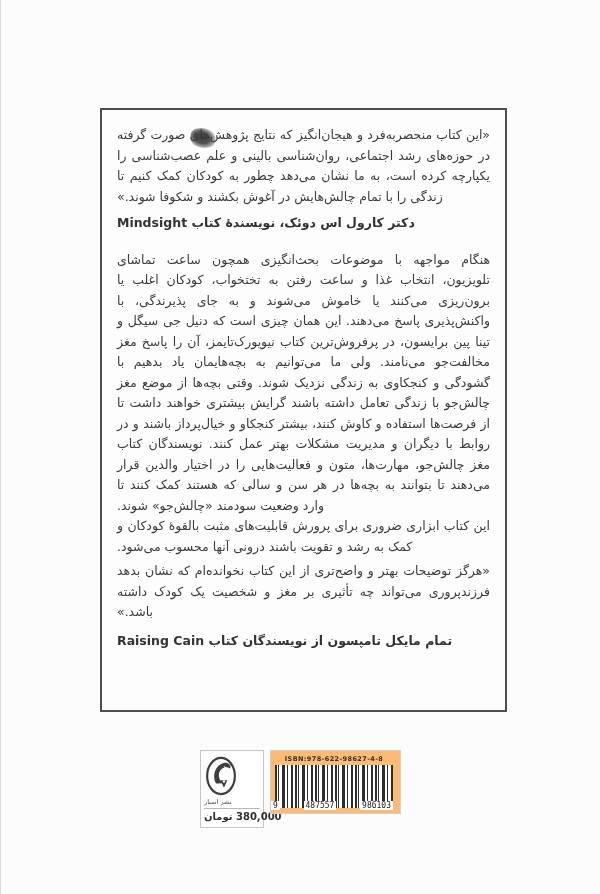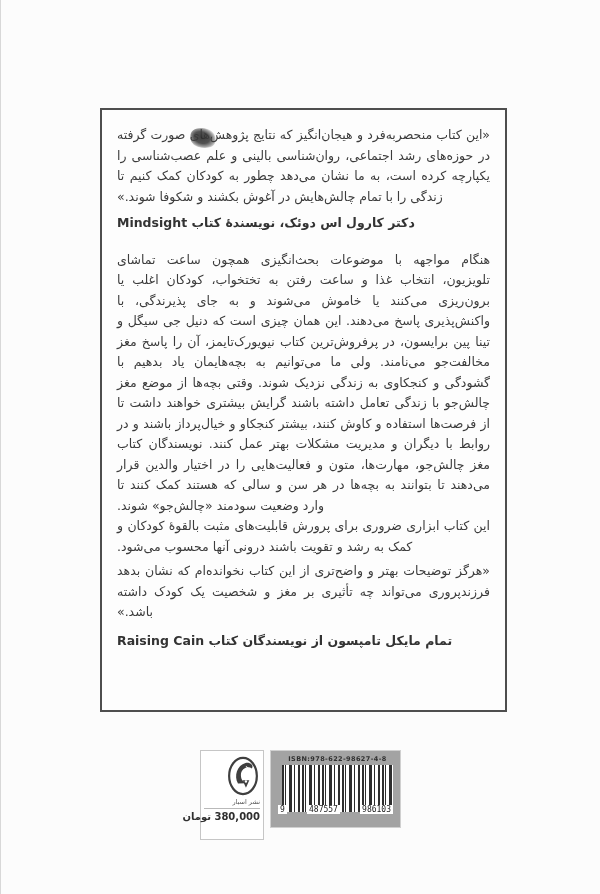--- a/index.html
+++ b/index.html
@@ -55,44 +55,44 @@
     pointer-events: none;
   }
   
   .bottom-row {
     position: absolute;
     left: 0; top: 750px; width: 100%;
     display: flex; justify-content: center; align-items: stretch;
     gap: 6px;
   }
   .publisher-box {
-    width: 64px; height: 90px;
+    width: 64px; height: 78px;
     border: 1px solid #c6c6c6;
     background: #ffffff;
-    display: flex; flex-direction: column; align-items: flex-end;
+    display: flex; flex-direction: column; align-items: flex-start;
     padding: 4px 3px 3px 3px;
   }
   .emblem { width: 34px; height: 42px; flex: 0 0 auto; }
   .publisher-name {
     font-size: 6.5px; color: #555; direction: rtl;
     margin-top: 1px; white-space: nowrap;
   }
   .publisher-divider {
     width: 100%; border-top: 1px solid #b9b9b9; margin: 2px 0 2px 0;
   }
   .price {
     font-size: 10px; font-weight: bold; color: #2f2f2f;
     direction: rtl; white-space: nowrap;
   }
   .barcode-box {
-    width: 131px; height: 78px;
+    width: 131px; height: 64px;
     border: 1px solid #d0d0d0;
-    background: #a3a3a3;
+    background: #fdba74;
     display: flex; flex-direction: column; align-items: center;
-    padding: 4px 7px 3px 11px;
+    padding: 4px 7px 3px 4px;
   }
   .isbn-label {
     font-size: 6.5px; letter-spacing: 0.4px; color: #303030;
     font-weight: bold; white-space: nowrap;
   }
   .bars {
     width: 100%; height: 47px; margin-top: 2px;
     background: repeating-linear-gradient(90deg,
       #2e2e2e 0 2px, #ffffff 2px 3px,
       #2e2e2e 3px 4px, #ffffff 4px 7px,

